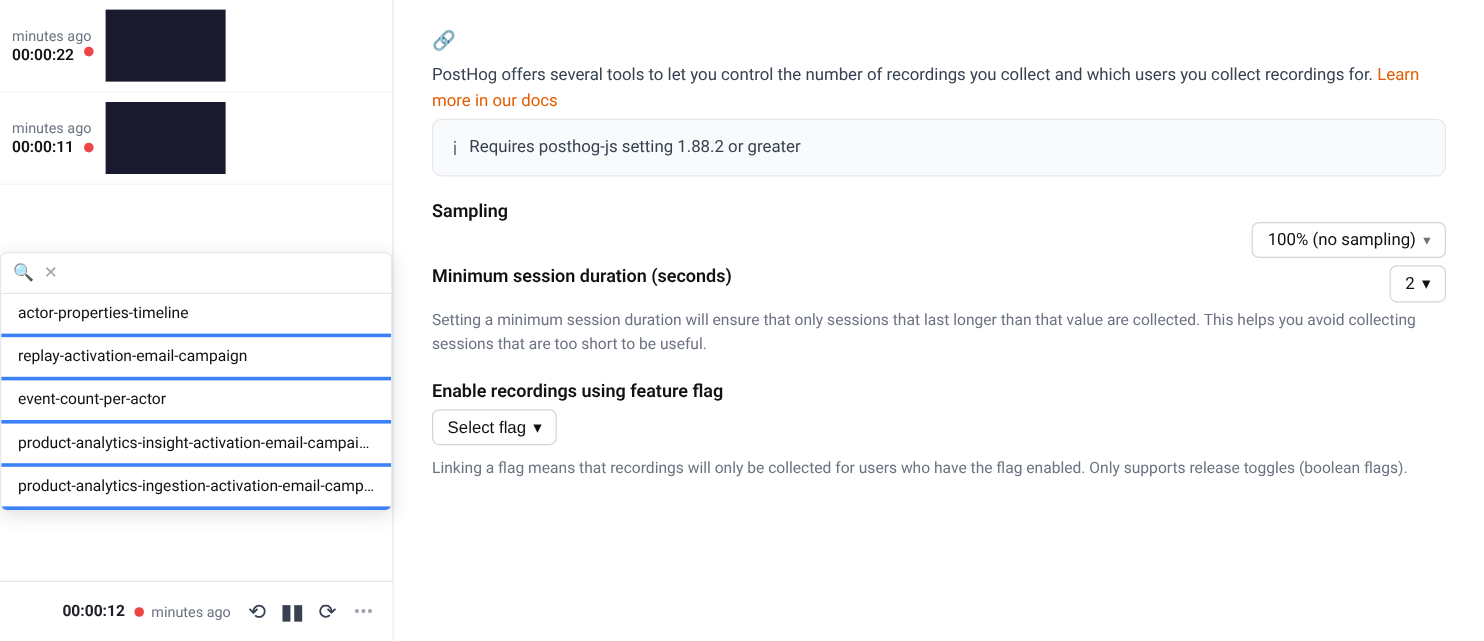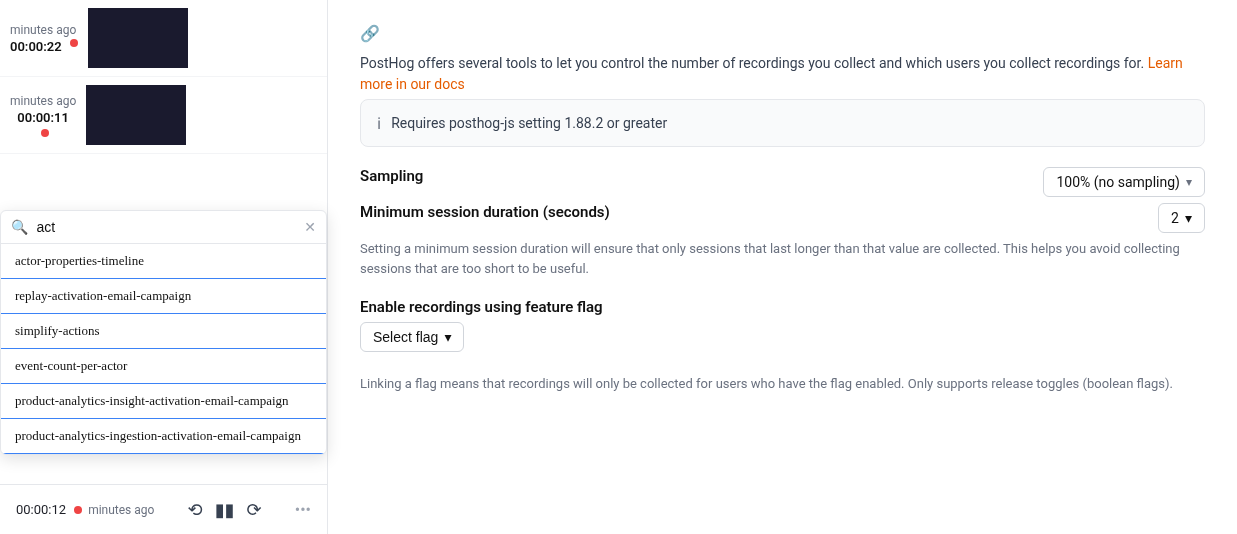--- a/index.html
+++ b/index.html
@@ -117,22 +117,21 @@
     .dropdown-items {
       display: flex;
       flex-direction: column;
     }
 
     .dropdown-item {
       padding: 9px 14px;
       font-size: 13px;
       cursor: pointer;
       color: #111;
-      border-bottom: 1px solid #3b82f6;
-      font-family: Liberation Serif, serif;
+      border-bottom: 3px solid #3b82f6;
     }
 
     .dropdown-item.truncated {
       overflow: hidden;
       text-overflow: ellipsis;
       white-space: nowrap;
     }
 
     
     .playback-bar {
@@ -150,21 +149,22 @@
     }
 
     .playback-item {
       display: flex;
       align-items: center;
       gap: 6px;
     }
 
     .playback-time {
       font-size: 13px;
-      font-weight: 400;
+      font-weight: 700;
+      margin-left: 36px;
     }
 
     .playback-controls {
       display: flex;
       gap: 12px;
       align-items: center;
     }
 
     .ctrl-btn {
       background: none;
@@ -258,20 +258,21 @@
       align-items: center;
       gap: 6px;
       background: #fff;
       border: 1px solid #d1d5db;
       border-radius: 6px;
       padding: 6px 12px;
       cursor: pointer;
       font-size: 14px;
       color: #111;
       white-space: nowrap;
+      margin-top: 18px;
     }
 
     .dropdown-select .chevron {
       color: #6b7280;
       font-size: 12px;
     }
 
     .setting-description {
       font-size: 13px;
       color: #6b7280;
@@ -283,21 +284,21 @@
       display: flex;
       align-items: center;
       gap: 6px;
       background: #fff;
       border: 1px solid #d1d5db;
       border-radius: 6px;
       padding: 6px 12px;
       cursor: pointer;
       font-size: 14px;
       color: #111;
-      margin-bottom: 22px;
+      margin-bottom: 10px;
     }
 
     .number-select {
       display: flex;
       align-items: center;
       gap: 6px;
       background: #fff;
       border: 1px solid #d1d5db;
       border-radius: 6px;
       padding: 6px 12px;
@@ -319,40 +320,38 @@
           <span class="duration">00:00:22</span>
           <span class="red-dot"></span>
         </div>
       </div>
       <div class="thumbnail"></div>
     </div>
 
     <div class="recording-item">
       <div class="recording-info">
         <span class="time-ago">minutes ago</span>
-        <div style="display:flex;align-items:center;gap:4px;flex-direction:column;">
+        <div style="display:flex;align-items:center;gap:4px;">
           <span class="duration">00:00:11</span>
           <span class="red-dot"></span>
         </div>
       </div>
       <div class="thumbnail"></div>
     </div>
   </div>
 
   <div class="search-dropdown">
     <div class="search-input-row">
       <span class="search-icon-wrap">🔍</span>
-      <input class="search-input" type="text" value="act" style="">
       <span class="clear-icon">✕</span>
     </div>
 
     <div class="dropdown-items">
       <div class="dropdown-item">actor-properties-timeline</div>
       <div class="dropdown-item">replay-activation-email-campaign</div>
-      <div class="dropdown-item">simplify-actions</div>
       <div class="dropdown-item">event-count-per-actor</div>
       <div class="dropdown-item truncated">product-analytics-insight-activation-email-campaign</div>
       <div class="dropdown-item truncated">product-analytics-ingestion-activation-email-campaign</div>
     </div>
   </div>
 
   <div class="playback-bar">
     <div class="playback-item">
       <div style="display:flex;align-items:center;gap:4px;">
         <span class="playback-time">00:00:12</span>

